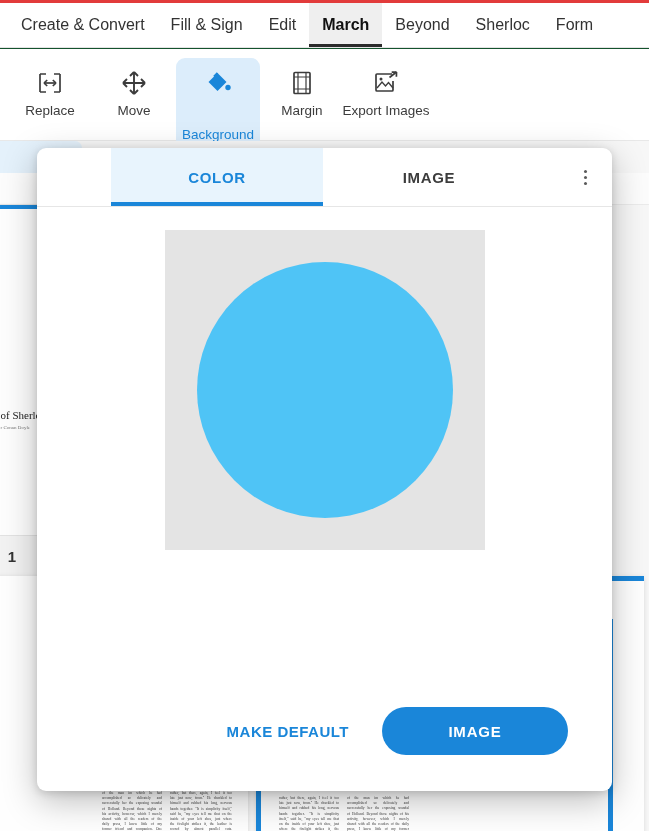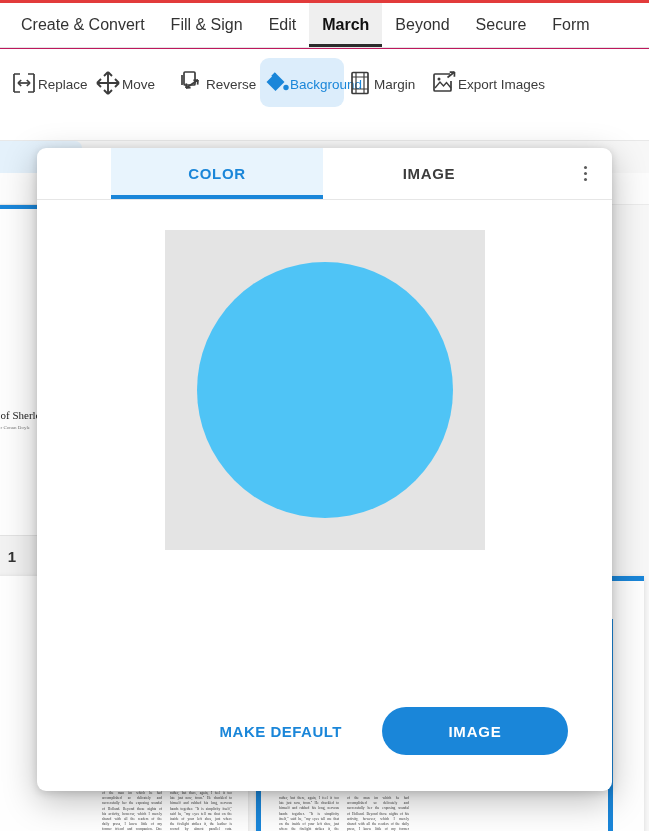--- a/index.html
+++ b/index.html
@@ -2,21 +2,21 @@
 <html><head>
 <meta charset="utf-8">
 <style>
   * { box-sizing: border-box; margin: 0; padding: 0; }
   html, body {
     width: 649px; height: 831px;
     font-family: "Liberation Sans", sans-serif;
     overflow: hidden;
     background: #ffffff;
   }
-  #app { position: relative; width: 649px; height: 831px; overflow: hidden; background:#be185d; }
+  #app { position: relative; width: 649px; height: 831px; overflow: hidden; background:#14532d; }
 
   
   .red-bar {
     position: absolute; top: 0; left: 0; width: 649px; height: 3px;
     background: #e23b3b;
   }
 
   
   .tabstrip {
     position: absolute; top: 3px; left: 0; width: 649px; height: 45px;
@@ -41,27 +41,27 @@
   
   .toolbar {
     position: absolute; top: 49px; left: 0; width: 649px; height: 92px;
     background: #ffffff;
     display: flex; align-items: flex-start;
     padding-left: 8px; padding-top: 9px;
     border-bottom: 1px solid #e8e8e8;
   }
   .tool {
     width: 84px; min-width: 84px;
-    display: flex; flex-direction: row; align-items: center;
+    display: flex; flex-direction: column; align-items: center;
     padding: 8px 2px 7px 2px;
     border-radius: 9px;
     cursor: pointer;
     color: #3c3c3c;
   }
-  .tool.active { background: #dcedfb; color: #1a86d9; }
+  .tool.active { background: #dcedfb; color: #1a86d9; gap: 24px; }
   .tool .ico { height: 34px; display: flex; align-items: center; justify-content: center; }
   .tool .lbl { font-size: 13.5px; margin-top: 3px; white-space: nowrap; }
 
   
   .doc-area {
     position: absolute; top: 141px; left: 0; width: 649px; height: 690px;
     background: #f7f7f7; overflow: hidden;
   }
   .file-tab {
     position: absolute; top: 0px; left: -58px;
@@ -127,21 +127,21 @@
   
   .dialog {
     position: absolute; top: 148px; left: 37px;
     width: 575px; height: 643px;
     background: #ffffff;
     border-radius: 9px;
     box-shadow: 0 10px 34px rgba(0,0,0,0.26), 0 2px 9px rgba(0,0,0,0.15);
     overflow: hidden;
   }
   .dlg-tabs {
-    position: relative; height: 52px; width: 100%;
+    position: relative; height: 59px; width: 100%;
     display: flex; align-items: stretch;
     border-bottom: 1px solid #e6e6e6;
     padding-left: 74px; padding-right: 10px;
   }
   .dlg-tab {
     position: relative;
     width: 212px;
     display: flex; align-items: center; justify-content: center;
     font-size: 15px; letter-spacing: 0.7px; font-weight: bold;
     color: #3c3c3c; cursor: pointer;
@@ -170,21 +170,21 @@
   }
   .color-circle {
     width: 256px; height: 256px; border-radius: 50%;
     background: #4fc4f6;
     cursor: pointer;
   }
 
   .dlg-actions {
     position: absolute; left: 0; right: 0; bottom: 0; height: 120px;
     display: flex; align-items: center; justify-content: flex-end;
-    padding-right: 44px; gap: 34px;
+    padding-right: 44px; gap: 27px;
   }
   .btn-flat {
     background: none; border: none;
     font-family: "Liberation Sans", sans-serif;
     font-size: 15px; font-weight: bold; letter-spacing: 0.5px;
     color: #1a86d9; cursor: pointer; padding: 10px 6px;
   }
   .btn-filled {
     background: #1a86d9; border: none;
     font-family: "Liberation Sans", sans-serif;
@@ -210,21 +210,21 @@
     <div class="tab">
       <span>Edit</span>
     </div>
     <div class="tab active">
       <span>March</span>
     </div>
     <div class="tab">
       <span>Beyond</span>
     </div>
     <div class="tab">
-      <span>Secure</span>
+      <span>Sherloc</span>
     </div>
     <div class="tab">
       <span>Form</span>
     </div>
   </div>
 
   <div class="toolbar">
 
     <div class="tool">
       <span class="ico">
@@ -241,32 +241,20 @@
       <span class="ico">
         <svg width="28" height="28" viewBox="0 0 28 28">
           <path d="M14 3 v22 M3 14 h22" stroke="#3c3c3c" stroke-width="1.9"></path>
           <path d="M14 3 l-4 4 M14 3 l4 4 M14 25 l-4 -4 M14 25 l4 -4
                    M3 14 l4 -4 M3 14 l4 4 M25 14 l-4 -4 M25 14 l-4 4" stroke="#3c3c3c" stroke-width="1.9" fill="none"></path>
         </svg>
       </span>
       <span class="lbl">Move</span>
     </div>
 
-    <div class="tool">
-      <span class="ico">
-        <svg width="28" height="28" viewBox="0 0 28 28">
-          <rect x="6" y="3" width="11" height="13" rx="1" stroke="#3c3c3c" stroke-width="1.7" fill="none"></rect>
-          <path d="M4 6 v10" stroke="#3c3c3c" stroke-width="1.7"></path>
-          <path d="M8 19 l12 -8" stroke="#3c3c3c" stroke-width="1.7" fill="none"></path>
-          <path d="M20 11 l-4.6 0.4 M20 11 l-0.4 4.6" stroke="#3c3c3c" stroke-width="1.7" fill="none"></path>
-          <path d="M8 19 l4.6 -0.4 M8 19 l0.4 -4.6" stroke="#3c3c3c" stroke-width="1.7" fill="none"></path>
-        </svg>
-      </span>
-      <span class="lbl">Reverse</span>
-    </div>
 
     <div class="tool active">
       <span class="ico">
         <svg width="28" height="28" viewBox="0 0 28 28">
           <path d="M13.5 4 L4.5 13 L13.5 22 L22.5 13 Z" fill="#1a86d9"></path>
           <path d="M13.5 4 L10 7.5" stroke="#1a86d9" stroke-width="2" fill="none"></path>
           <circle cx="24" cy="18.5" r="2.7" fill="#1a86d9"></circle>
         </svg>
       </span>
       <span class="lbl">Background</span>

